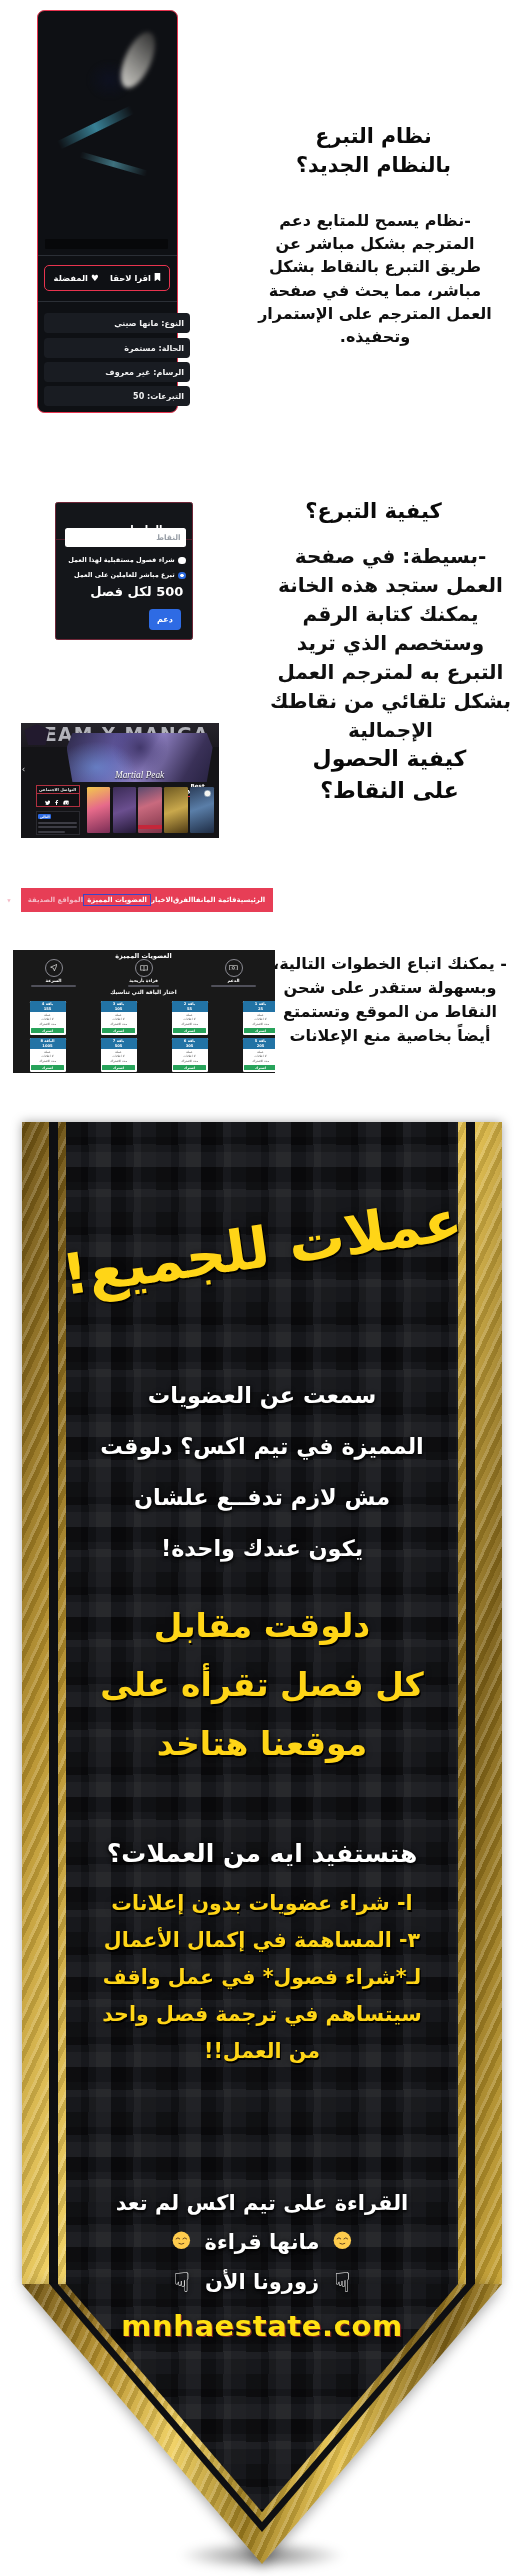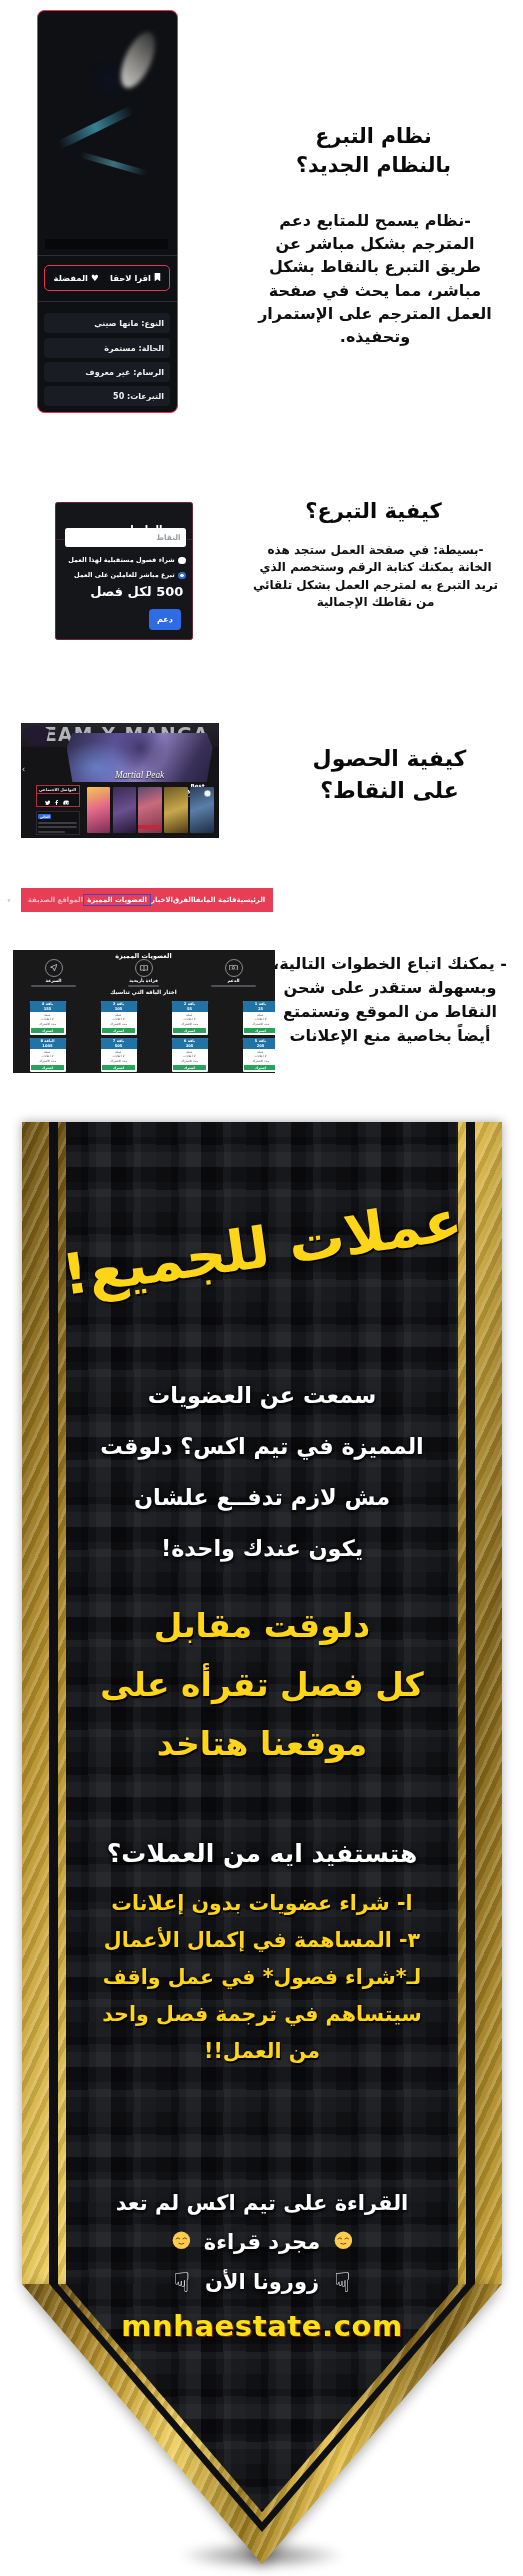--- a/index.html
+++ b/index.html
@@ -23,31 +23,31 @@
   .cv3{left:8%;top:46%;width:81px;height:8.7px;background:linear-gradient(90deg,transparent,rgba(90,220,255,.55),transparent);transform:rotate(-26deg);filter:blur(0.6px)}
   .cv4{left:28%;top:64%;width:69px;height:6.2px;background:linear-gradient(90deg,transparent,rgba(120,230,255,.45),transparent);transform:rotate(16deg);filter:blur(0.6px)}
   .cover-strip{position:absolute;left:6.9px;top:228px;width:123px;height:10px;background:#07080a;border-radius:1.2px}
   .cdiv{position:absolute;left:0;right:0;height:0.6px;background:#2b2f36}
   .d1{top:244px}.d2{top:290px}
   .actions{position:absolute;left:6.2px;top:254px;width:126px;height:26px;border:1.2px solid #e8344f;
     border-radius:5px;box-sizing:border-box;display:flex;align-items:center;justify-content:center;gap:11.2px;
     color:#fff;font-size:8.4px;font-weight:700}
   .action{display:flex;align-items:center;gap:3.1px;cursor:pointer}
   .heart{font-size:8.7px;line-height:1}
-  .meta{position:absolute;left:6.2px;width:126px;height:20px;background:#191c22;border-radius:3.7px;
+  .meta{position:absolute;left:6.2px;width:146px;height:20px;background:#191c22;border-radius:3.7px;
     box-sizing:border-box;display:flex;align-items:center;padding:0 6.2px;color:#f2f2f3;font-size:8px;font-weight:700}
   .m0{top:302px}.m1{top:327px}.m2{top:351px}.m3{top:375px}
 
   
   .h-big{font-weight:800;color:#0a0a0a;text-align:center;white-space:pre-line}
   .p-big{font-weight:700;color:#101010;text-align:center}
   #h1{left:249px;top:122px;width:249px;font-size:20.6px;line-height:1.42}
   #b1{left:253px;top:209px;width:244px;font-size:16px;line-height:1.45}
   #h2{left:249px;top:497px;width:249px;font-size:21px;line-height:1.4}
-  #b2{left:252px;top:542px;width:247px;font-size:12px;line-height:1.45}
+  #b2{left:267px;top:542px;width:247px;font-size:20px;line-height:1.45}
   #h3{left:268px;top:743px;width:243px;font-size:22px;line-height:1.45}
   #b3{left:269px;top:952px;width:242px;font-size:16px;line-height:1.5}
 
   
   .donate-modal{left:55px;top:502px;width:138px;height:138px;background:#14161a;
     border:0.6px solid #6e2637;border-radius:2.5px;box-sizing:border-box}
   .dm-header{position:absolute;left:0;right:0;top:16px;height:21px;display:flex;align-items:center;
     padding:0 6.2px;color:#fff;font-size:10px;font-weight:700;border-bottom:0.6px solid #4a1d2a;box-sizing:border-box}
   .dm-input{position:absolute;left:8.7px;top:25px;width:121px;height:18.7px;background:#fff;border:none;
     border-radius:2.5px;box-sizing:border-box;font-size:7.5px;font-weight:700;color:#333;padding:0 5px;
@@ -461,21 +461,21 @@
         <div>القراءة على تيم اكس لم تعد</div>
         <div>
           <span class="emoji-face">
             <svg width="18.7" height="18.7" viewBox="0 0 30 30">
                 <circle cx="15" cy="15" r="14" fill="#ffcc4d"></circle>
                 <path d="M6.5 12.5q3-3.4 6 0" stroke="#66461f" stroke-width="1.6" fill="none" stroke-linecap="round"></path>
                 <path d="M17.5 12.5q3-3.4 6 0" stroke="#66461f" stroke-width="1.6" fill="none" stroke-linecap="round"></path>
                 <path d="M11 20q4 2.6 8 0" stroke="#66461f" stroke-width="1.6" fill="none" stroke-linecap="round"></path>
               </svg>
           </span>
-          <span>مجرد قراءة</span>
+          <span>مانها قراءة</span>
           <span class="emoji-face">
             <svg width="18.7" height="18.7" viewBox="0 0 30 30">
                 <circle cx="15" cy="15" r="14" fill="#ffcc4d"></circle>
                 <path d="M6.5 12.5q3-3.4 6 0" stroke="#66461f" stroke-width="1.6" fill="none" stroke-linecap="round"></path>
                 <path d="M17.5 12.5q3-3.4 6 0" stroke="#66461f" stroke-width="1.6" fill="none" stroke-linecap="round"></path>
                 <path d="M11 20q4 2.6 8 0" stroke="#66461f" stroke-width="1.6" fill="none" stroke-linecap="round"></path>
               </svg>
           </span>
         </div>
       </div>

